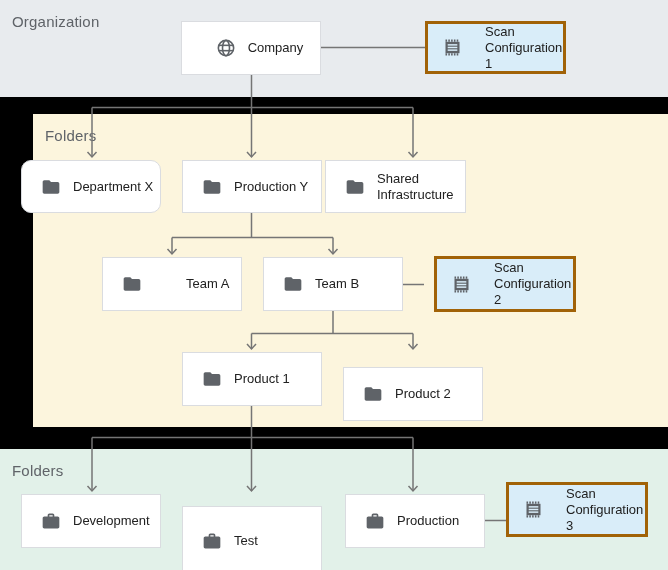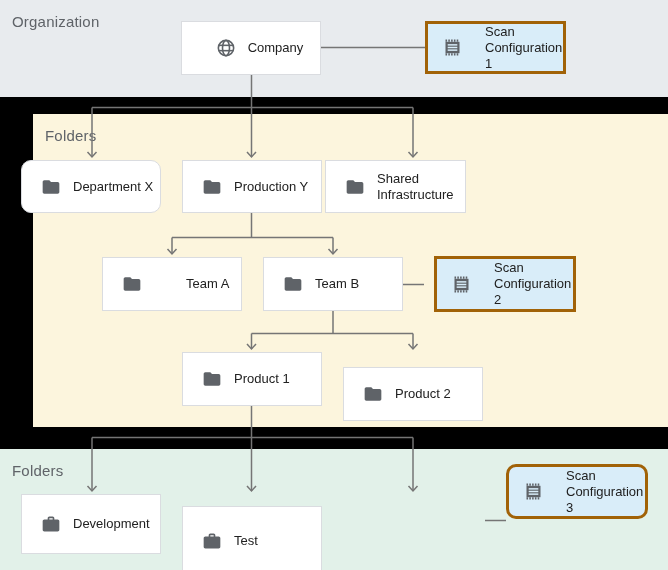--- a/index.html
+++ b/index.html
@@ -180,40 +180,48 @@
 
   <div class="node" style="left:343px;top:352px;width:140px;height:54px;margin-top:15px;">
     <span class="icon">
       <svg width="20" height="20" viewBox="0 0 24 24">
           <path fill="#5F6368" d="M10 4H4c-1.1 0-2 .9-2 2v12c0 1.1.9 2 2 2h16c1.1 0 2-.9 2-2V8c0-1.1-.9-2-2-2h-8l-2-2z"></path>
         </svg>
     </span>
     <span>Product 2</span>
   </div>
 
-  <div class="node" style="left:21px;top:494px;width:140px;height:60px;">
+  <div class="node" style="left:21px;top:494px;width:140px;height:54px;">
     <span class="icon">
       <svg width="20" height="20" viewBox="0 0 24 24">
           <path fill="#5F6368" d="M20 6.5h-4V5c0-1.1-.9-2-2-2h-4C8.9 3 8 3.9 8 5v1.5H4c-1.1 0-2 .9-2 2V19c0 1.1.9 2 2 2h16c1.1 0 2-.9 2-2V8.5c0-1.1-.9-2-2-2zm-6 0h-4V5h4v1.5z"></path>
         </svg>
     </span>
     <span>Development</span>
   </div>
 
   <div class="node" style="left:182px;top:506px;width:140px;height:70px;">
     <span class="icon">
       <svg width="20" height="20" viewBox="0 0 24 24">
           <path fill="#5F6368" d="M20 6.5h-4V5c0-1.1-.9-2-2-2h-4C8.9 3 8 3.9 8 5v1.5H4c-1.1 0-2 .9-2 2V19c0 1.1.9 2 2 2h16c1.1 0 2-.9 2-2V8.5c0-1.1-.9-2-2-2zm-6 0h-4V5h4v1.5z"></path>
         </svg>
     </span>
     <span>Test</span>
   </div>
 
-
-  <div class="node scan" style="left:506px;top:464px;width:142px;height:55px;border-radius:10px;">
+  <div class="node" style="left:345px;top:494px;width:140px;height:54px;">
+    <span class="icon">
+      <svg width="20" height="20" viewBox="0 0 24 24">
+          <path fill="#5F6368" d="M20 6.5h-4V5c0-1.1-.9-2-2-2h-4C8.9 3 8 3.9 8 5v1.5H4c-1.1 0-2 .9-2 2V19c0 1.1.9 2 2 2h16c1.1 0 2-.9 2-2V8.5c0-1.1-.9-2-2-2zm-6 0h-4V5h4v1.5z"></path>
+        </svg>
+    </span>
+    <span>Production</span>
+  </div>
+
+  <div class="node scan" style="left:506px;top:482px;width:142px;height:55px;">
     <span class="icon">
       <svg width="21" height="21" viewBox="0 0 24 24">
         <rect x="4" y="5.5" width="16" height="13" fill="#5F6368"></rect>
         <line x1="4" y1="4.2" x2="20" y2="4.2" stroke="#5F6368" stroke-width="2.6" stroke-dasharray="1.8 1.4"></line>
         <line x1="4" y1="19.8" x2="20" y2="19.8" stroke="#5F6368" stroke-width="2.6" stroke-dasharray="1.8 1.4"></line>
         <line x1="6.5" y1="9" x2="17.5" y2="9" stroke="#D9EDF9" stroke-width="1.7"></line>
         <line x1="6.5" y1="12" x2="17.5" y2="12" stroke="#D9EDF9" stroke-width="1.7"></line>
         <line x1="6.5" y1="15" x2="17.5" y2="15" stroke="#D9EDF9" stroke-width="1.7"></line>
       </svg>
     </span>

